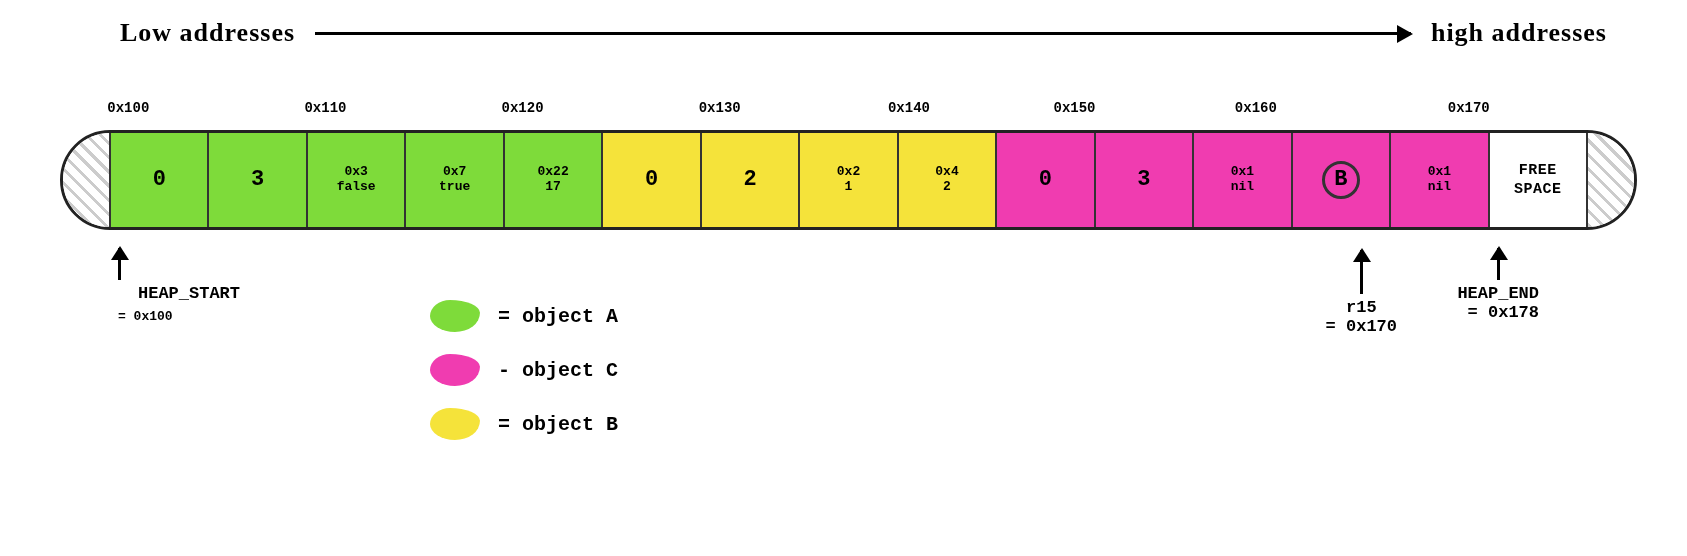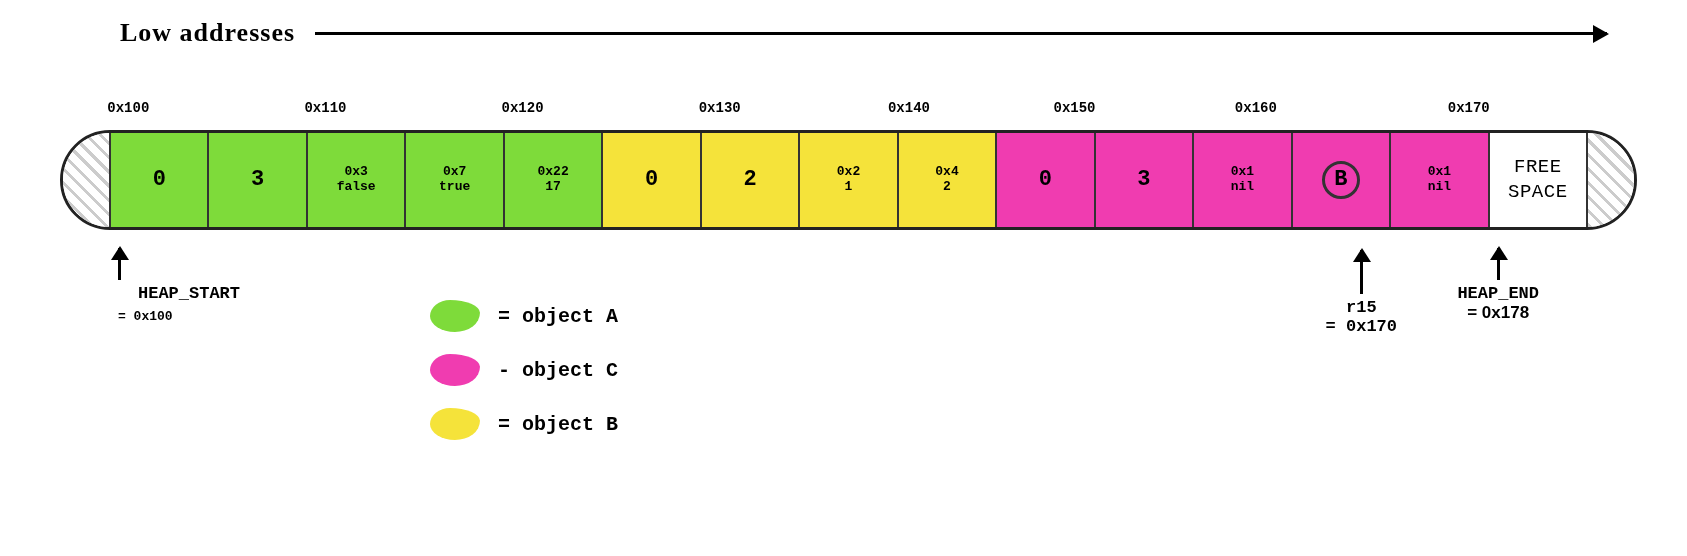--- a/index.html
+++ b/index.html
@@ -208,20 +208,21 @@
     }
   </style>
 </head>
 <body>
 
 <div class="canvas">
 
   <div class="header-area">
     <span class="low-addr-label">Low addresses</span>
     <div class="arrow-line"></div>
+    <span class="high-addr-label">high addresses</span>
   </div>
 
   <div class="memory-bar-wrapper">
 
     <div class="addr-labels">
 
       <span class="addr-label" style="left:3.0%">0x100</span>
       <span class="addr-label" style="left:15.5%">0x110</span>
       <span class="addr-label" style="left:28.0%">0x120</span>
       <span class="addr-label" style="left:40.5%">0x130</span>
@@ -248,21 +249,21 @@
         <div class="cell cell-yellow cell-small">0x4<br>2</div>
 
         <div class="cell cell-pink">0</div>
         <div class="cell cell-pink">3</div>
         <div class="cell cell-pink cell-small">0x1<br>nil</div>
         <div class="cell cell-pink">
           <span class="circle-b">B</span>
         </div>
         <div class="cell cell-pink cell-small">0x1<br>nil</div>
 
-        <div class="cell cell-free" style="font-size:19px; font-weight:normal; line-height:1.3;">FREE<br>SPACE</div>
+        <div class="cell cell-free" style="font-size:15px; font-weight:bold; line-height:1.3;">FREE<br>SPACE</div>
 
       </div>
 
       <div class="hatch-right"></div>
     </div>
   </div>
 
   <div style="position:absolute; top:248px; left:118px;">
     <div style="width:3px; height:32px; background:#000; margin-left:0px; position:relative;">
       <div style="position:absolute; top:-2px; left:-7px; border-bottom:14px solid #000; border-left:9px solid transparent; border-right:9px solid transparent;"></div>
@@ -292,16 +293,16 @@
     </div>
     <div style="font-size:17px; font-family:'Courier New',monospace; font-weight:bold; margin-top:4px;">r15</div>
     <div style="font-size:17px; font-family:'Courier New',monospace; font-weight:bold;">= 0x170</div>
   </div>
 
   <div style="position:absolute; top:248px; right:148px; text-align:center;">
     <div style="width:3px; height:32px; background:#000; margin:0 auto; position:relative;">
       <div style="position:absolute; top:-2px; left:-7px; border-bottom:14px solid #000; border-left:9px solid transparent; border-right:9px solid transparent;"></div>
     </div>
     <div style="font-size:17px; font-family:'Courier New',monospace; font-weight:bold; margin-top:4px;">HEAP_END</div>
-    <div style="font-size:17px; font-family:Liberation Sans, sans-serif; font-weight:bold;">= 0x178</div>
+    <div style="font-size:17px; font-family:Liberation Mono, monospace; font-weight:bold;text-align:right;">= 0x178</div>
   </div>
 
 </div>
 
 </body></html>

